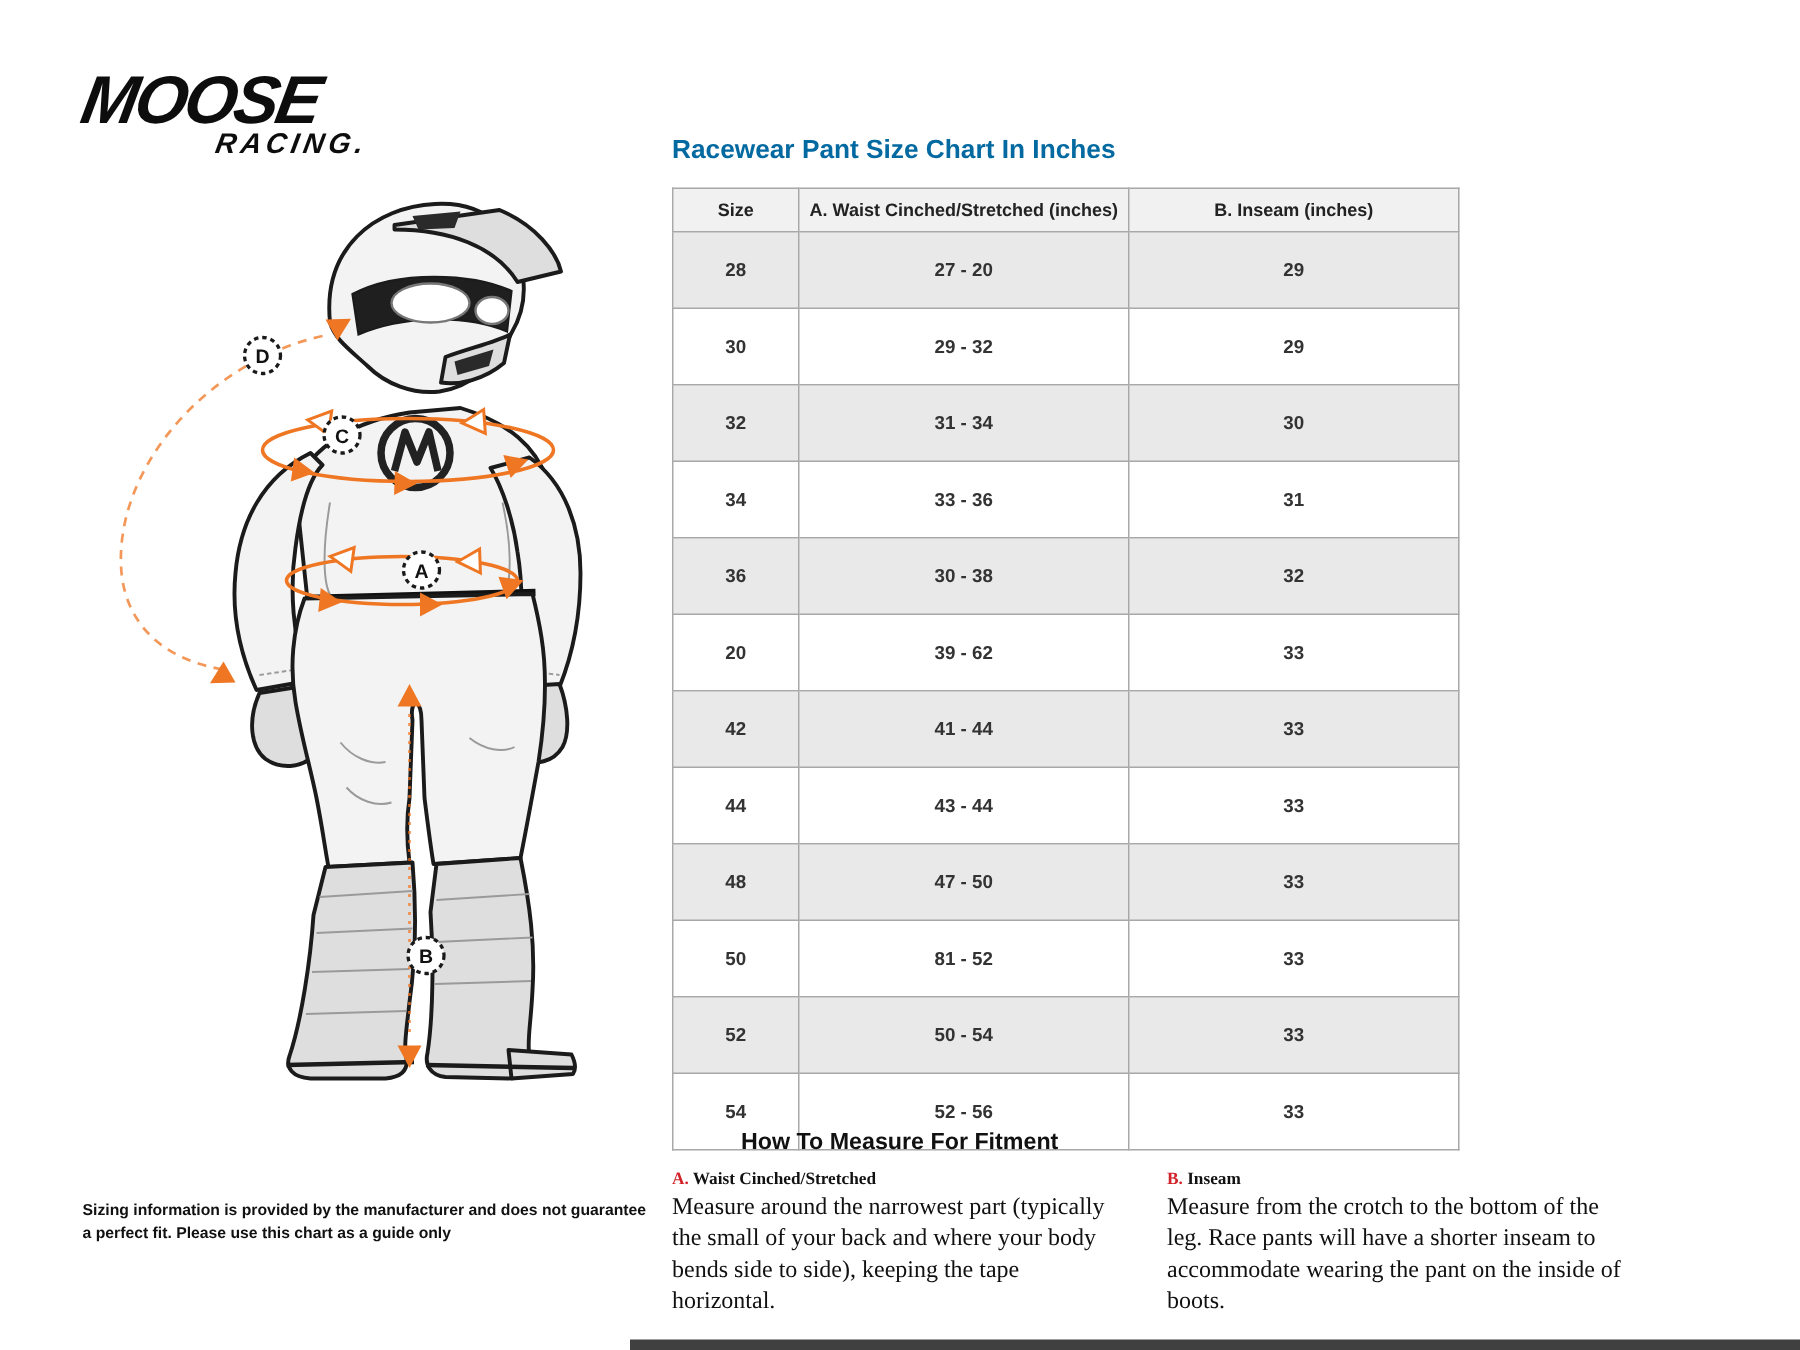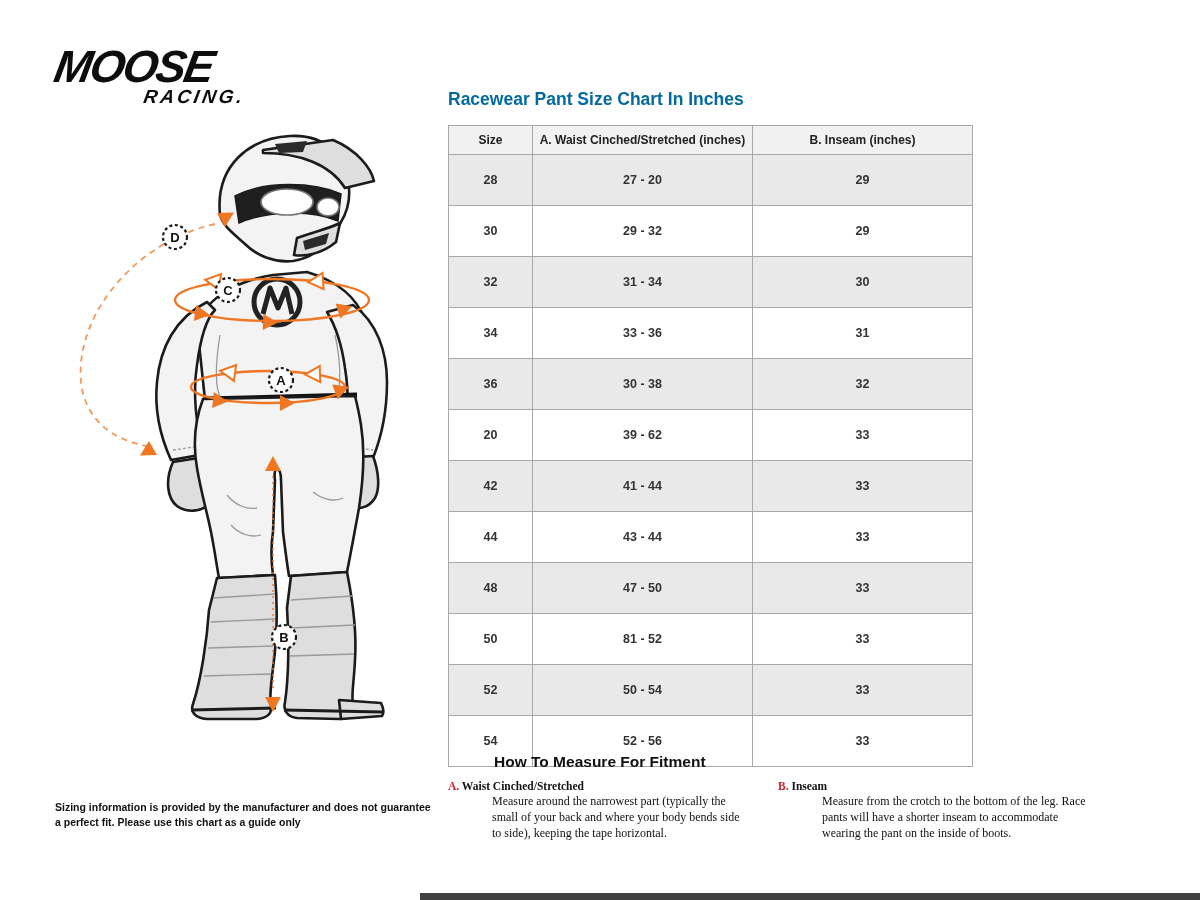--- a/index.html
+++ b/index.html
@@ -29,21 +29,21 @@
   col.c-size { width: 84px; } col.c-waist { width: 220px; } col.c-inseam { width: 220px; }
   tbody tr:nth-child(odd) td { background: #e9e9e9; }
 
   
   .measure-title { position: absolute; left: 452px; top: 753px; font-size: 15.5px; font-weight: bold; color: #111; margin-left: 42px; }
   .measure-col { position: absolute; top: 780px; font-family: Liberation Serif, serif; }
   .measure-col.col-a { left: 448px; width: 298px; }
   .measure-col.col-b { left: 778px; width: 308px; }
   .measure-head { font-size: 11.5px; font-weight: bold; color: #111; }
   .measure-head .letter { color: #d2232a; }
-  .measure-body { margin-top: 2px; font-size: 12px; line-height: 1.32; color: #111; margin-left: 44px; }
+  .measure-body { margin-top: 2px; font-size: 16px; line-height: 1.32; color: #111; }
 
   
   .disclaimer { position: absolute; left: 55px; top: 800px; width: 382px; font-size: 10.5px; font-weight: bold; line-height: 1.4; color: #111; }
 
   
   .footer-bar { position: absolute; left: 420px; top: 893px; width: 780px; height: 7px; background: #404040; }
 
   
   .rider { position: absolute; left: 35px; top: 120px; width: 410px; height: 630px; }
   .outline { fill: #f3f3f3; stroke: #1b1b1b; stroke-width: 2.6; stroke-linejoin: round; }

